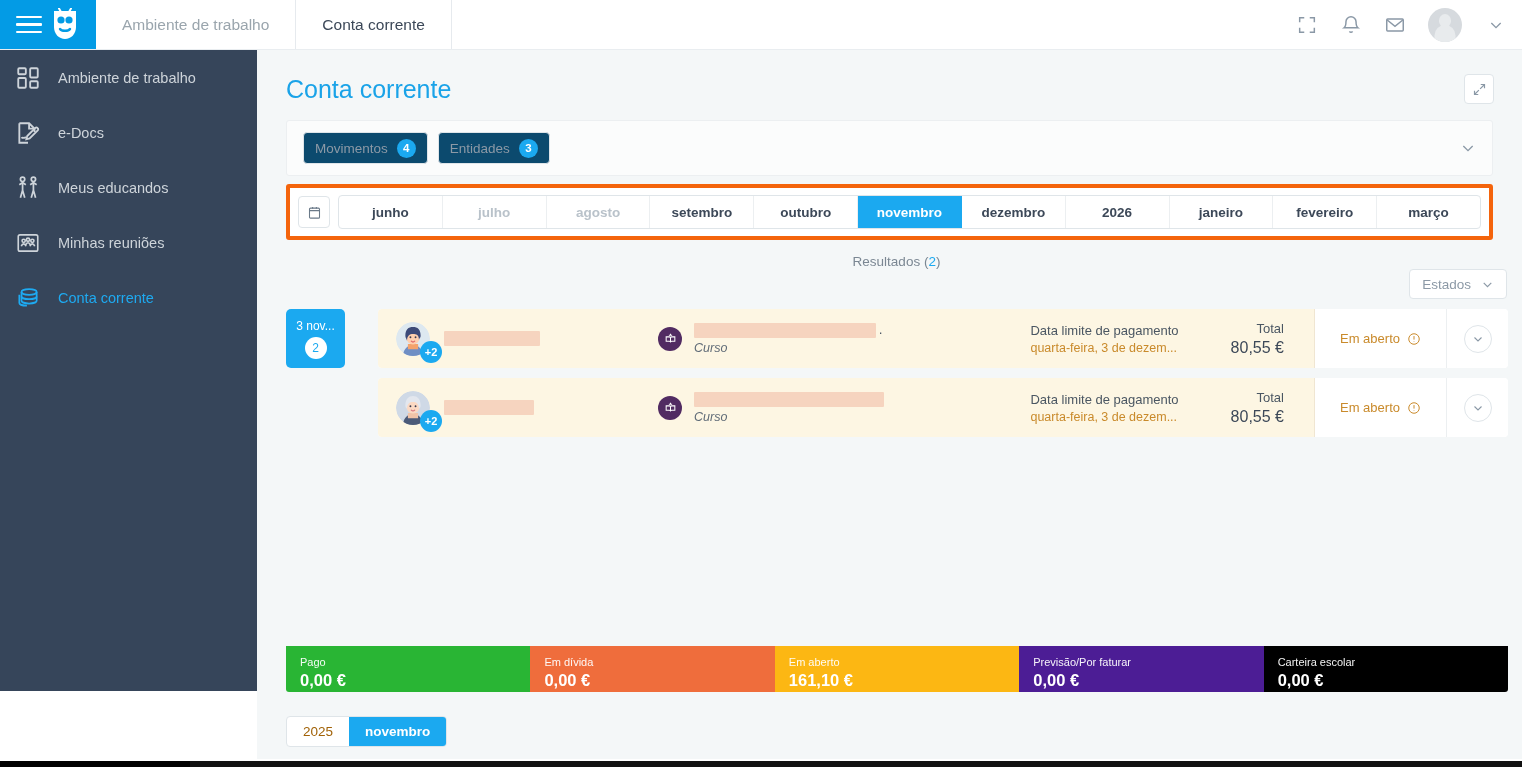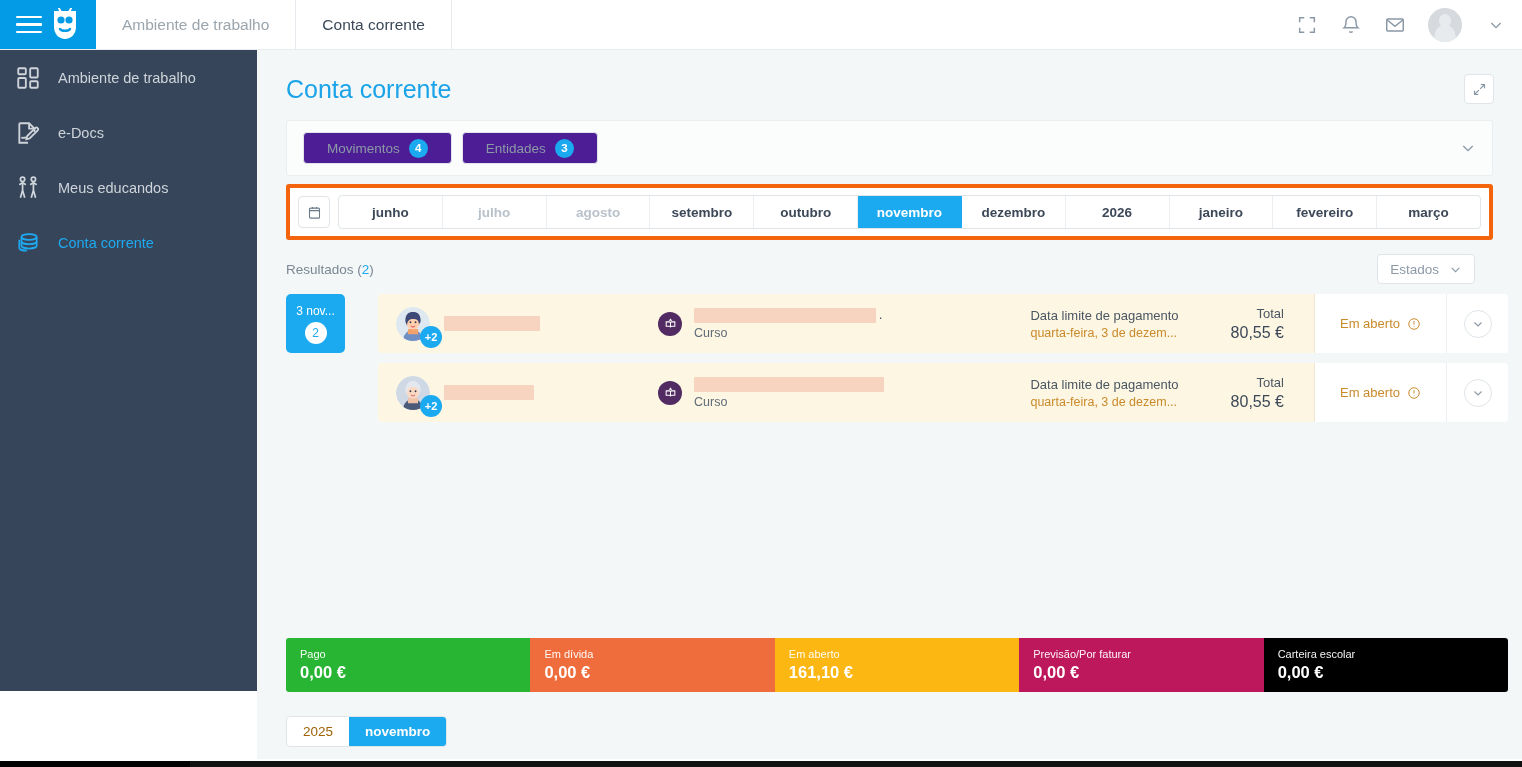--- a/index.html
+++ b/index.html
@@ -76,22 +76,22 @@
   .expand-btn svg { width: 15px; height: 15px; }
 
   
   .filter-card {
     margin: 8px 29px 0 29px; background: #fbfcfc; border: 1px solid #eceff1;
     border-radius: 3px; height: 56px; display: flex; align-items: center;
     padding: 0 16px;
   }
   .chip {
     display: inline-flex; align-items: center; gap: 9px; height: 32px;
-    padding: 0 23px; border: 1px solid #dfe5e9; border-radius: 4px;
-    background: #4c1d95; font-size: 13.5px; color: #8c99a6; cursor: pointer;
+    padding: 0 11px; border: 1px solid #dfe5e9; border-radius: 4px;
+    background: #0c4a6e; font-size: 13.5px; color: #8c99a6; cursor: pointer;
     margin-right: 10px;
   }
   .chip-count {
     min-width: 19px; height: 19px; border-radius: 50%; background: #1ba9f0;
     color: #fff; font-size: 11.5px; font-weight: 700; display: flex;
     align-items: center; justify-content: center; padding: 0 5px;
   }
   .filter-chevron { margin-left: auto; color: #8a98a6; cursor: pointer; width: 16px; height: 16px; }
 
   
@@ -114,21 +114,21 @@
     font-size: 13.5px; color: #3c4858; cursor: pointer;
     border-right: 1px solid #eceff1; white-space: nowrap; font-weight: bold;
   }
   .mcell:last-child { border-right: none; }
   .mcell.muted { color: #b9c2ca; }
   .mcell.sel { background: #1ba9f0; color: #fff; border-right-color: #1ba9f0; }
   .mcell.yearcell { color: #3c4858; }
 
   
   .results-row {
-    display: flex; align-items: center; margin: 14px 47px 0 29px;
+    display: flex; align-items: center; margin: 14px 15px 0 29px; flex-direction: column;
   }
   .results-label { font-size: 13.5px; color: #7b8793; }
   .results-label b { color: #1ba9f0; font-weight: 400; }
   .estados-btn {
     margin-left: auto; display: inline-flex; align-items: center; gap: 10px;
     height: 30px; padding: 0 12px; border: 1px solid #dfe5e9; border-radius: 4px;
     background: #fff; font-size: 13.5px; color: #8c99a6; cursor: pointer;
   }
   .estados-btn svg { width: 13px; height: 13px; }
 
@@ -165,21 +165,21 @@
   .name-block { min-width: 100px; }
   .redact { height: 15px; background: #f6d4bf; border-radius: 1px; }
   .r1 { width: 96px; }
   .r2 { width: 182px; }
   .course-block { display: flex; align-items: center; gap: 12px; margin-left: 100px; }
   .course-ico {
     width: 24px; height: 24px; border-radius: 50%; background: #512b62;
     display: flex; align-items: center; justify-content: center; flex: 0 0 24px;
   }
   .course-ico svg { width: 13px; height: 13px; color: #fff; }
-  .course-text .lbl { font-size: 12.5px; color: #5f6b77; margin-top: 3px; }
+  .course-text .lbl { font-size: 12.5px; color: #5f6b77; margin-top: 3px; font-style: italic; }
   .dot-after { font-size: 12px; color: #3c4858; margin-left: 3px; }
 
   .pay-block { margin-left: auto; text-align: left; padding-right: 8px; }
   .pay-title { font-size: 13px; color: #4a5662; }
   .pay-sub { font-size: 12.5px; color: #c98a2b; margin-top: 3px; }
   .total-block { text-align: right; padding: 0 16px 0 30px; display: flex; flex-direction: column; justify-content: center; }
   .total-lbl { font-size: 13px; color: #4a5662; }
   .total-val { font-size: 16px; color: #3c4858; margin-top: 3px; }
 
   .row-state {
@@ -197,21 +197,21 @@
     display: flex; align-items: center; justify-content: center; cursor: pointer;
     color: #8a98a6;
   }
   .circ-chev svg { width: 12px; height: 12px; }
 
   
   .summary {
     position: absolute; left: 29px; right: 14px; bottom: 75px;
     display: flex; height: 54px; border-radius: 3px; overflow: hidden;
   }
-  .sum-cell { flex: 1; padding: 10px 14px 8px 14px; color: #fff; }
+  .sum-cell { flex: 1; padding: 10px 14px 8px 14px; color: #fff; margin-top: 8px; }
   .sum-lbl { font-size: 11px; opacity: .95; }
   .sum-val { font-size: 16.5px; font-weight: 700; margin-top: 3px; }
 
   .bottom-tabs {
     position: absolute; left: 29px; bottom: 20px;
     display: flex; border: 1px solid #dfe5e9; border-radius: 4px;
     overflow: hidden; background: #fff; height: 31px;
   }
   .bt {
     display: flex; align-items: center; padding: 0 16px; font-size: 13.5px;
@@ -316,20 +316,32 @@
             <path d="M7 7v7M4 9l3-2 3 2M5 21l2-7M9 21l-2-7"></path>
           <circle cx="17" cy="4" r="2"></circle>
             <path d="M17 7v7M14 9l3-2 3 2M15 21l2-7M19 21l-2-7"></path>
         </svg>
       </span>
       <span>Meus educandos</span>
     </div>
 
 
 
+    <div class="side-item">
+      <span class="side-ico">
+        <svg viewBox="0 0 24 24" fill="none" stroke="currentColor" stroke-width="1.5">
+          <rect x="3" y="4.5" width="18" height="15" rx="1.6"></rect>
+          <circle cx="8" cy="10" r="1.5"></circle>
+            <circle cx="12" cy="9" r="1.5"></circle>
+            <circle cx="16" cy="10" r="1.5"></circle>
+          <path d="M5.8 15c.5-1.5 1.3-2.2 2.2-2.2s1.7.7 2.2 2.2M9.8 14c.5-1.5 1.3-2.2 2.2-2.2s1.7.7 2.2 2.2M13.8 15c.5-1.5 1.3-2.2 2.2-2.2s1.7.7 2.2 2.2"></path>
+        </svg>
+      </span>
+      <span>Minhas reuniões</span>
+    </div>
 
     <div class="side-item active">
       <span class="side-ico">
         <svg viewBox="0 0 24 24" fill="none" stroke="currentColor" stroke-width="1.6">
           <ellipse cx="13" cy="6.5" rx="7" ry="2.6"></ellipse>
           <path d="M6 6.5v4c0 1.4 3.1 2.6 7 2.6s7-1.2 7-2.6v-4"></path>
           <path d="M6 10.5v4c0 1.4 3.1 2.6 7 2.6s7-1.2 7-2.6v-4"></path>
           <path d="M4 9v7.5c0 1.4 3.1 2.6 7 2.6"></path>
         </svg>
       </span>
@@ -535,21 +547,21 @@
         <div class="sum-val">0,00 €</div>
       </div>
       <div class="sum-cell" style="background:#ef6d3c">
         <div class="sum-lbl">Em dívida</div>
         <div class="sum-val">0,00 €</div>
       </div>
       <div class="sum-cell" style="background:#fcb713">
         <div class="sum-lbl">Em aberto</div>
         <div class="sum-val">161,10 €</div>
       </div>
-      <div class="sum-cell" style="background:#be185d">
+      <div class="sum-cell" style="background:#4c1d95">
         <div class="sum-lbl">Previsão/Por faturar</div>
         <div class="sum-val">0,00 €</div>
       </div>
       <div class="sum-cell" style="background:#000000">
         <div class="sum-lbl">Carteira escolar</div>
         <div class="sum-val">0,00 €</div>
       </div>
     </div>
 
     <div class="bottom-tabs">

